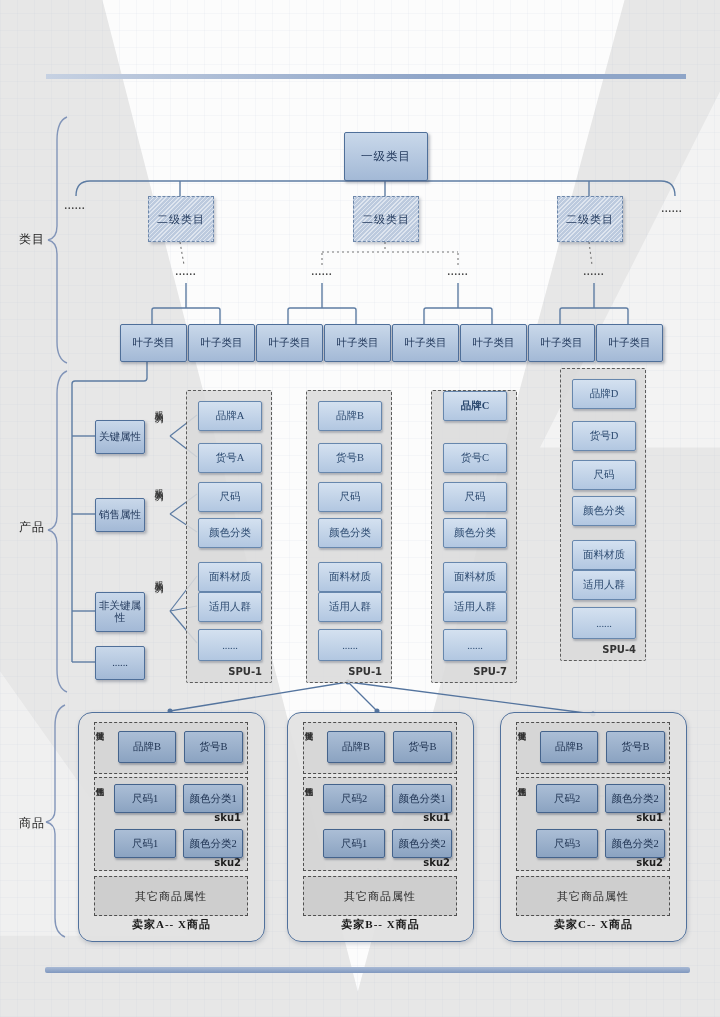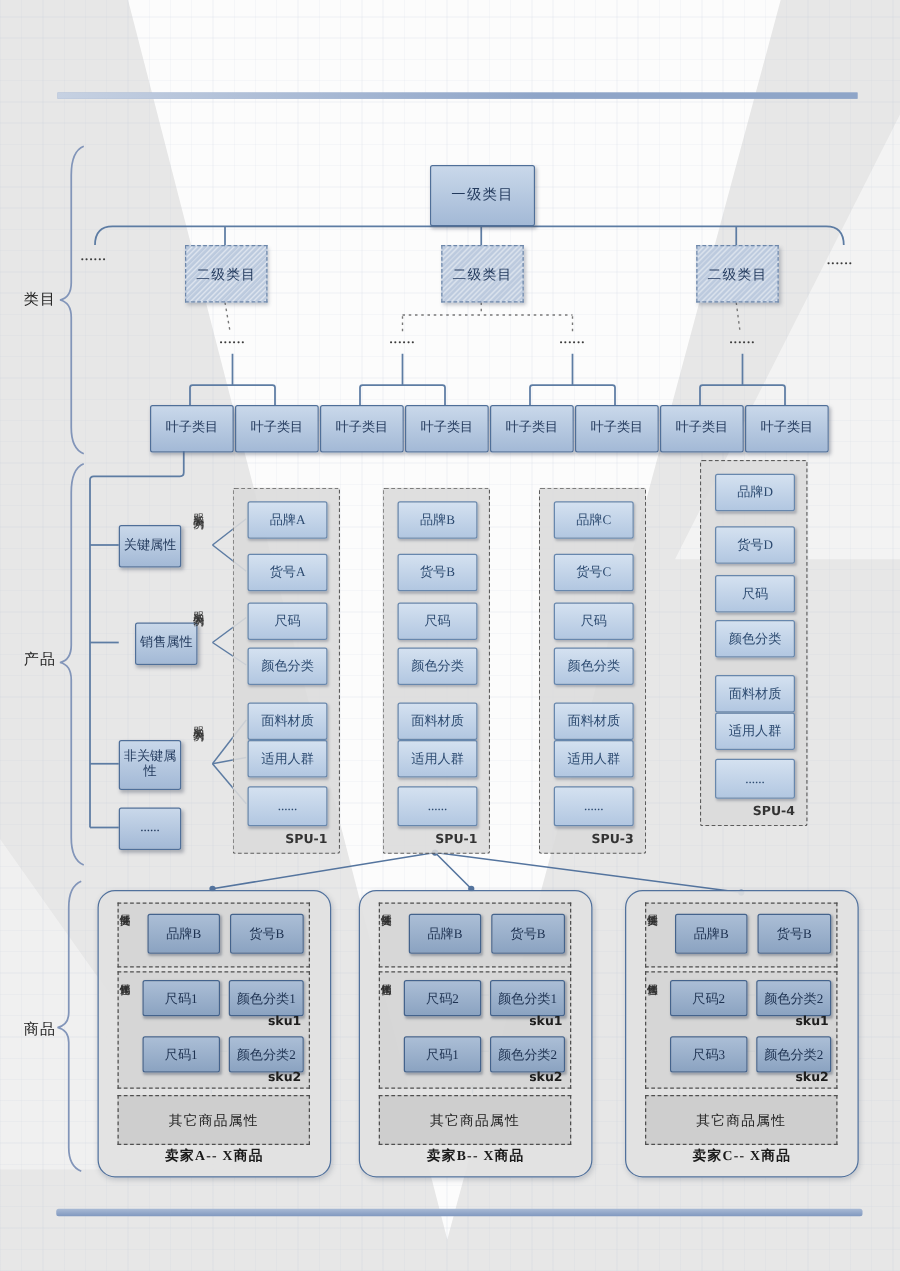--- a/index.html
+++ b/index.html
@@ -182,21 +182,21 @@
   <div class="abs bluebox leafbox" style="left:120px;top:324px;width:65px;height:36px;">叶子类目</div>
   <div class="abs bluebox leafbox" style="left:188px;top:324px;width:65px;height:36px;">叶子类目</div>
   <div class="abs bluebox leafbox" style="left:256px;top:324px;width:65px;height:36px;">叶子类目</div>
   <div class="abs bluebox leafbox" style="left:324px;top:324px;width:65px;height:36px;">叶子类目</div>
   <div class="abs bluebox leafbox" style="left:392px;top:324px;width:65px;height:36px;">叶子类目</div>
   <div class="abs bluebox leafbox" style="left:460px;top:324px;width:65px;height:36px;">叶子类目</div>
   <div class="abs bluebox leafbox" style="left:528px;top:324px;width:65px;height:36px;">叶子类目</div>
   <div class="abs bluebox leafbox" style="left:596px;top:324px;width:65px;height:36px;">叶子类目</div>
 
   <div class="abs bluebox attrbox" style="left:95px;top:420px;width:48px;height:32px;">关键属性</div>
-  <div class="abs bluebox attrbox" style="left:95px;top:498px;width:48px;height:32px;margin-left:13px;">销售属性</div>
+  <div class="abs bluebox attrbox" style="left:95px;top:498px;width:48px;height:32px;">销售属性</div>
   <div class="abs bluebox attrbox" style="left:95px;top:592px;width:48px;height:38px;">非关键属性</div>
   <div class="abs bluebox attrbox" style="left:95px;top:646px;width:48px;height:32px;">......</div>
 
   <div class="abs vnote" style="left:153px;top:404px;height:60px;">服装为例</div>
   <div class="abs vnote" style="left:153px;top:482px;height:60px;">服装为例</div>
   <div class="abs vnote" style="left:153px;top:574px;height:60px;">服装为例</div>
 
   <div class="abs spu-col" style="left:186px;top:390px;width:84px;height:291px;">
     <div class="spu-item" style="top:10px;height:28px;">品牌A</div>
     <div class="spu-item" style="top:52px;height:28px;">货号A</div>
@@ -211,28 +211,28 @@
     <div class="spu-item" style="top:10px;height:28px;">品牌B</div>
     <div class="spu-item" style="top:52px;height:28px;">货号B</div>
     <div class="spu-item" style="top:91px;height:28px;">尺码</div>
     <div class="spu-item" style="top:127px;height:28px;">颜色分类</div>
     <div class="spu-item" style="top:171px;height:28px;">面料材质</div>
     <div class="spu-item" style="top:201px;height:28px;">适用人群</div>
     <div class="spu-item" style="top:238px;height:30px;">......</div>
     <div class="spu-tag">SPU-1</div>
   </div>
   <div class="abs spu-col" style="left:431px;top:390px;width:84px;height:291px;">
-    <div class="spu-item" style="top:10px;height:28px;">品牌C</div>
+    <div class="spu-item" style="top:0;height:28px;font-weight:bold;">品牌C</div>
     <div class="spu-item" style="top:52px;height:28px;">货号C</div>
     <div class="spu-item" style="top:91px;height:28px;">尺码</div>
     <div class="spu-item" style="top:127px;height:28px;">颜色分类</div>
     <div class="spu-item" style="top:171px;height:28px;">面料材质</div>
     <div class="spu-item" style="top:201px;height:28px;">适用人群</div>
     <div class="spu-item" style="top:238px;height:30px;">......</div>
-    <div class="spu-tag">SPU-3</div>
+    <div class="spu-tag">SPU-7</div>
   </div>
   <div class="abs spu-col" style="left:560px;top:368px;width:84px;height:291px;">
     <div class="spu-item" style="top:10px;height:28px;">品牌D</div>
     <div class="spu-item" style="top:52px;height:28px;">货号D</div>
     <div class="spu-item" style="top:91px;height:28px;">尺码</div>
     <div class="spu-item" style="top:127px;height:28px;">颜色分类</div>
     <div class="spu-item" style="top:171px;height:28px;">面料材质</div>
     <div class="spu-item" style="top:201px;height:28px;">适用人群</div>
     <div class="spu-item" style="top:238px;height:30px;">......</div>
     <div class="spu-tag">SPU-4</div>

